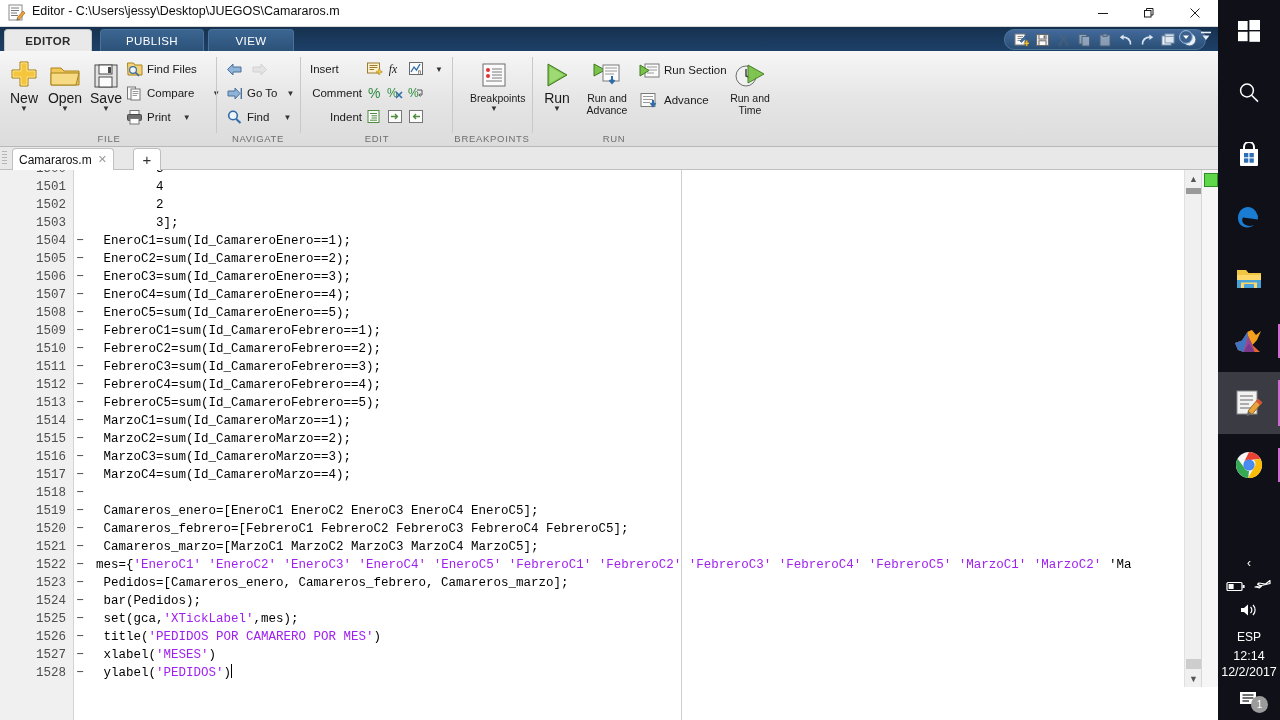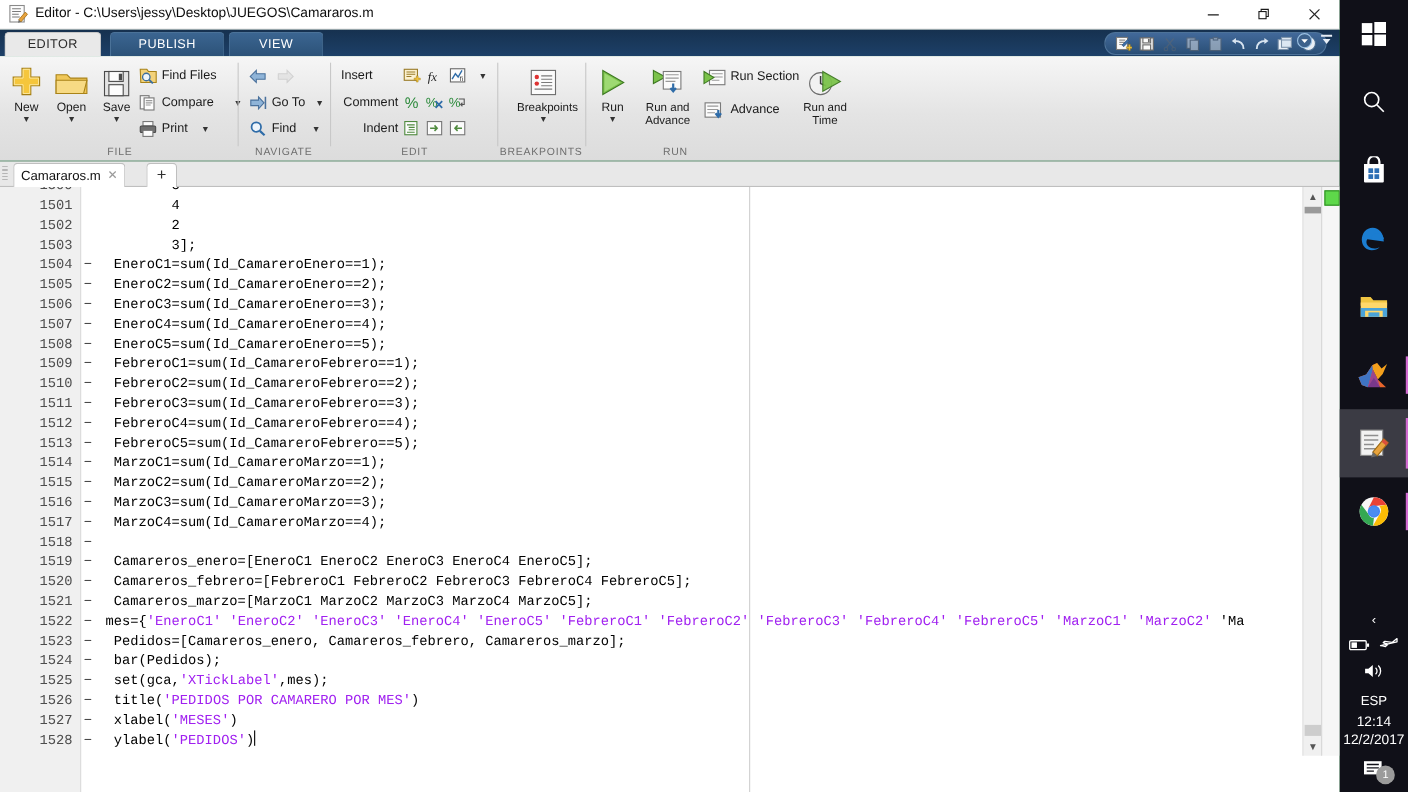--- a/index.html
+++ b/index.html
@@ -5,57 +5,57 @@
   html,body{margin:0;padding:0;}
   body{
     width:1280px;height:720px;overflow:hidden;
     font-family:"Liberation Sans", sans-serif;
     background:#0b0b14;
     -webkit-font-smoothing:antialiased;
   }
   #app{position:relative;width:1280px;height:720px;}
 
   
-  .mlwin{position:absolute;left:0;top:0;width:1218px;height:720px;background:#15803d;overflow:hidden;}
+  .mlwin{position:absolute;left:0;top:0;width:1218px;height:720px;background:#8b5cf6;overflow:hidden;}
 
   
   .titlebar{position:relative;height:26px;background:#ffffff;border-bottom:1px solid #d9d9d9;}
   .title-icon{position:absolute;left:8px;top:4px;width:18px;height:18px;}
   .title-text{position:absolute;left:32px;top:4px;font-size:12.5px;color:#0d0d0d;white-space:nowrap;}
   .wbtns{position:absolute;right:0;top:0;height:26px;display:flex;}
   .wbtn{width:46px;height:26px;display:flex;align-items:center;justify-content:center;color:#222;font-size:12px;}
 
   
   .tabstrip{position:relative;height:24px;background:#1b3a5c;
     background:linear-gradient(180deg,#16314f 0%,#1d4068 100%);}
   .rtab{position:absolute;top:2px;height:22px;line-height:22px;text-align:center;
     font-size:11.5px;letter-spacing:.4px;border-radius:4px 4px 0 0;}
   .rtab.inactive{color:#ffffff;background:linear-gradient(180deg,#3b6591 0%,#2c5278 100%);
     border:1px solid #4b7298;border-bottom:none;box-sizing:border-box;}
-  .rtab.active{color:#2b2b2b;background:#e9e9e9;border:1px solid #c7c7c7;border-bottom:none;box-sizing:border-box;font-weight:normal;}
+  .rtab.active{color:#2b2b2b;background:#e9e9e9;border:1px solid #c7c7c7;border-bottom:none;box-sizing:border-box;font-weight:bold;}
 
   
   .qat{position:absolute;right:12px;top:2px;height:21px;display:flex;align-items:center;gap:1px;
     background:linear-gradient(180deg,#3e6somewhere,#2b5178);
     background:linear-gradient(180deg,#3c6punch,#2b5178);
     background:linear-gradient(180deg,#42699a 0%,#2a4f76 100%);
     border:1px solid #4e7399;border-radius:10px;padding:0 6px;box-sizing:border-box;}
   .qbtn{width:20px;height:19px;display:flex;align-items:center;justify-content:center;border-radius:2px;}
   .qbtn svg{display:block;}
 
   
   .ribbon{position:relative;height:95px;background:linear-gradient(180deg,#f6f6f6 0%,#e4e4e4 55%,#dcdcdc 100%);
     border-bottom:1px solid #b9b9b9;}
   .grp{position:absolute;top:0;height:95px;}
   .grp-label{position:absolute;bottom:2px;width:100%;text-align:center;font-size:9.5px;color:#6e6e6e;letter-spacing:.7px;}
   .grp-sep{position:absolute;top:6px;width:1px;height:76px;background:#c8c8c8;}
 
   .bigbtn{position:absolute;top:4px;width:44px;text-align:center;}
   .bigbtn .ico{height:34px;display:flex;align-items:flex-end;justify-content:center;}
-  .bigbtn .lbl{font-size:11px;color:#1a1a1a;margin-top:3px;line-height:12px;}
+  .bigbtn .lbl{font-size:14px;color:#1a1a1a;margin-top:3px;line-height:12px;}
   .bigbtn .carC{font-size:8px;color:#333;line-height:8px;margin-top:1px;}
 
   .smrow{position:absolute;display:flex;align-items:center;gap:4px;font-size:11.5px;color:#1a1a1a;height:22px;}
   .smrow .ico{width:17px;height:17px;display:flex;align-items:center;justify-content:center;}
   .cart{font-size:8px;color:#333;}
 
   
   .docbar{position:relative;height:22px;background:#e8e8e8;border-bottom:1px solid #bfbfbf;}
   .grip{position:absolute;left:2px;top:4px;width:5px;height:14px;
     background:repeating-linear-gradient(180deg,#b5b5b5 0 1px,transparent 1px 3px);}

